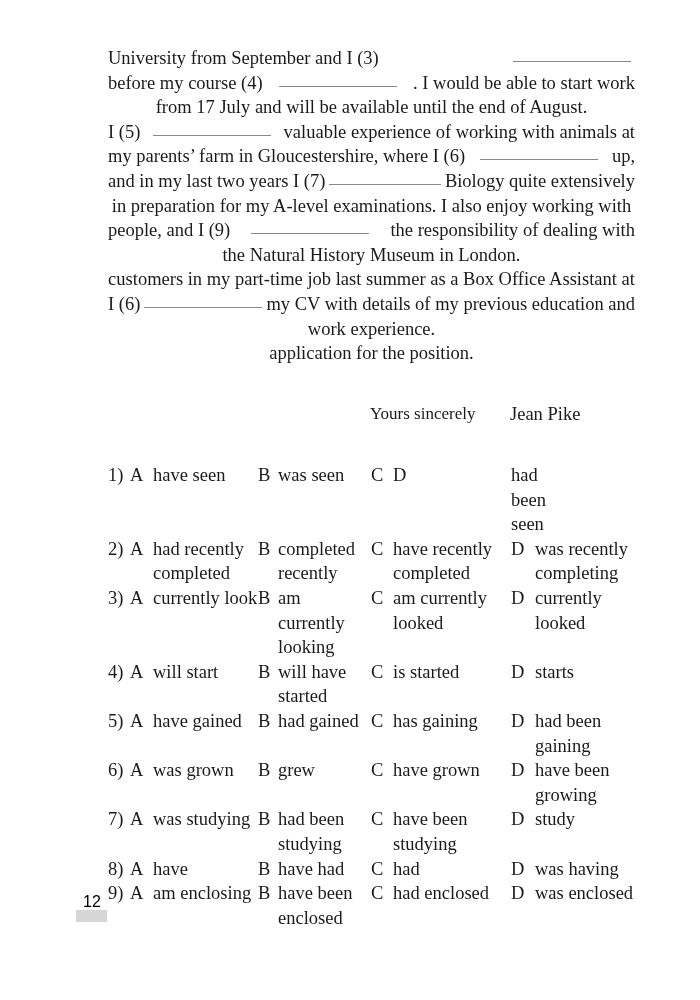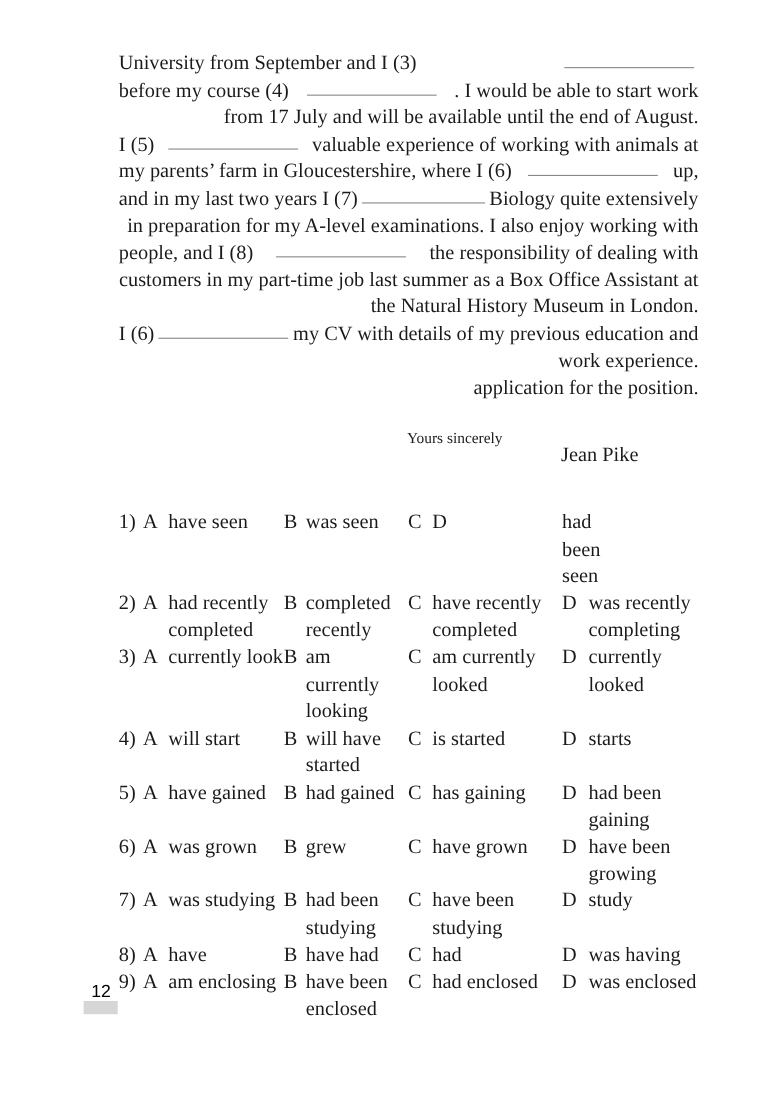--- a/index.html
+++ b/index.html
@@ -2,24 +2,24 @@
 <html><head>
 <meta charset="utf-8">
 <style>
   html, body { margin: 0; padding: 0; background: #ffffff; }
   body { width: 700px; height: 1000px; position: relative; overflow: hidden;
          font-family: "Liberation Serif", serif; color: #1a1a1a; }
   .page { position: absolute; left: 0; top: 0; width: 637px; height: 1000px; }
   .letter { position: absolute; left: 108px; top: 46px; width: 527px;
             font-size: 18.5px; line-height: 24.6px; }
   .line { white-space: nowrap; display: flex; justify-content: space-between; }
-  .line.left { justify-content: flex-end; gap: 0; }
+  .line.left { justify-content: center; gap: 0; }
   .blank { display: inline-block; width: 118px; border-bottom: 1px solid #888;
            height: 15px; vertical-align: baseline; margin: 0 4px; }
-  .sign1 { position: absolute; left: 370px; top: 392px; font-size: 14px; }
+  .sign1 { position: absolute; left: 370px; top: 404px; font-size: 17px; }
   .sign2 { position: absolute; left: 510px; top: 404px; font-size: 18.5px; }
   .options { position: absolute; left: 108px; top: 463px; width: 530px;
              font-size: 18.5px; line-height: 24.6px; }
   .opt-row { display: grid;
              grid-template-columns: 22px 23px 105px 20px 93px 22px 118px 24px 110px; }
   .opt-row div { white-space: normal; }
   .pagenum { position: absolute; left: 83px; top: 893px;
              font-family: "Liberation Sans", sans-serif; font-size: 16px; color: #000000; }
   .pagebar { position: absolute; left: 76px; top: 910px; width: 31px; height: 12px;
              background: #d6d6d6; }
@@ -53,29 +53,29 @@
       </div>
       <div class="line">
         <span>and in my last two years I (7)</span>
         <span class="blank"></span>
         <span>Biology quite extensively</span>
       </div>
       <div class="line left">
         <span>in preparation for my A-level examinations. I also enjoy working with</span>
       </div>
       <div class="line">
-        <span>people, and I (8)</span>
+        <span>people, and I (9)</span>
         <span class="blank"></span>
         <span>the responsibility of dealing with</span>
       </div>
       <div class="line left">
-        <span>customers in my part-time job last summer as a Box Office Assistant at</span>
+        <span>the Natural History Museum in London.</span>
       </div>
       <div class="line left">
-        <span>the Natural History Museum in London.</span>
+        <span>customers in my part-time job last summer as a Box Office Assistant at</span>
       </div>
       <div class="line">
         <span>I (6)</span>
         <span class="blank"></span>
         <span>my CV with details of my previous education and</span>
       </div>
       <div class="line left">
         <span>work experience.</span>
       </div>
       <div class="line left">

